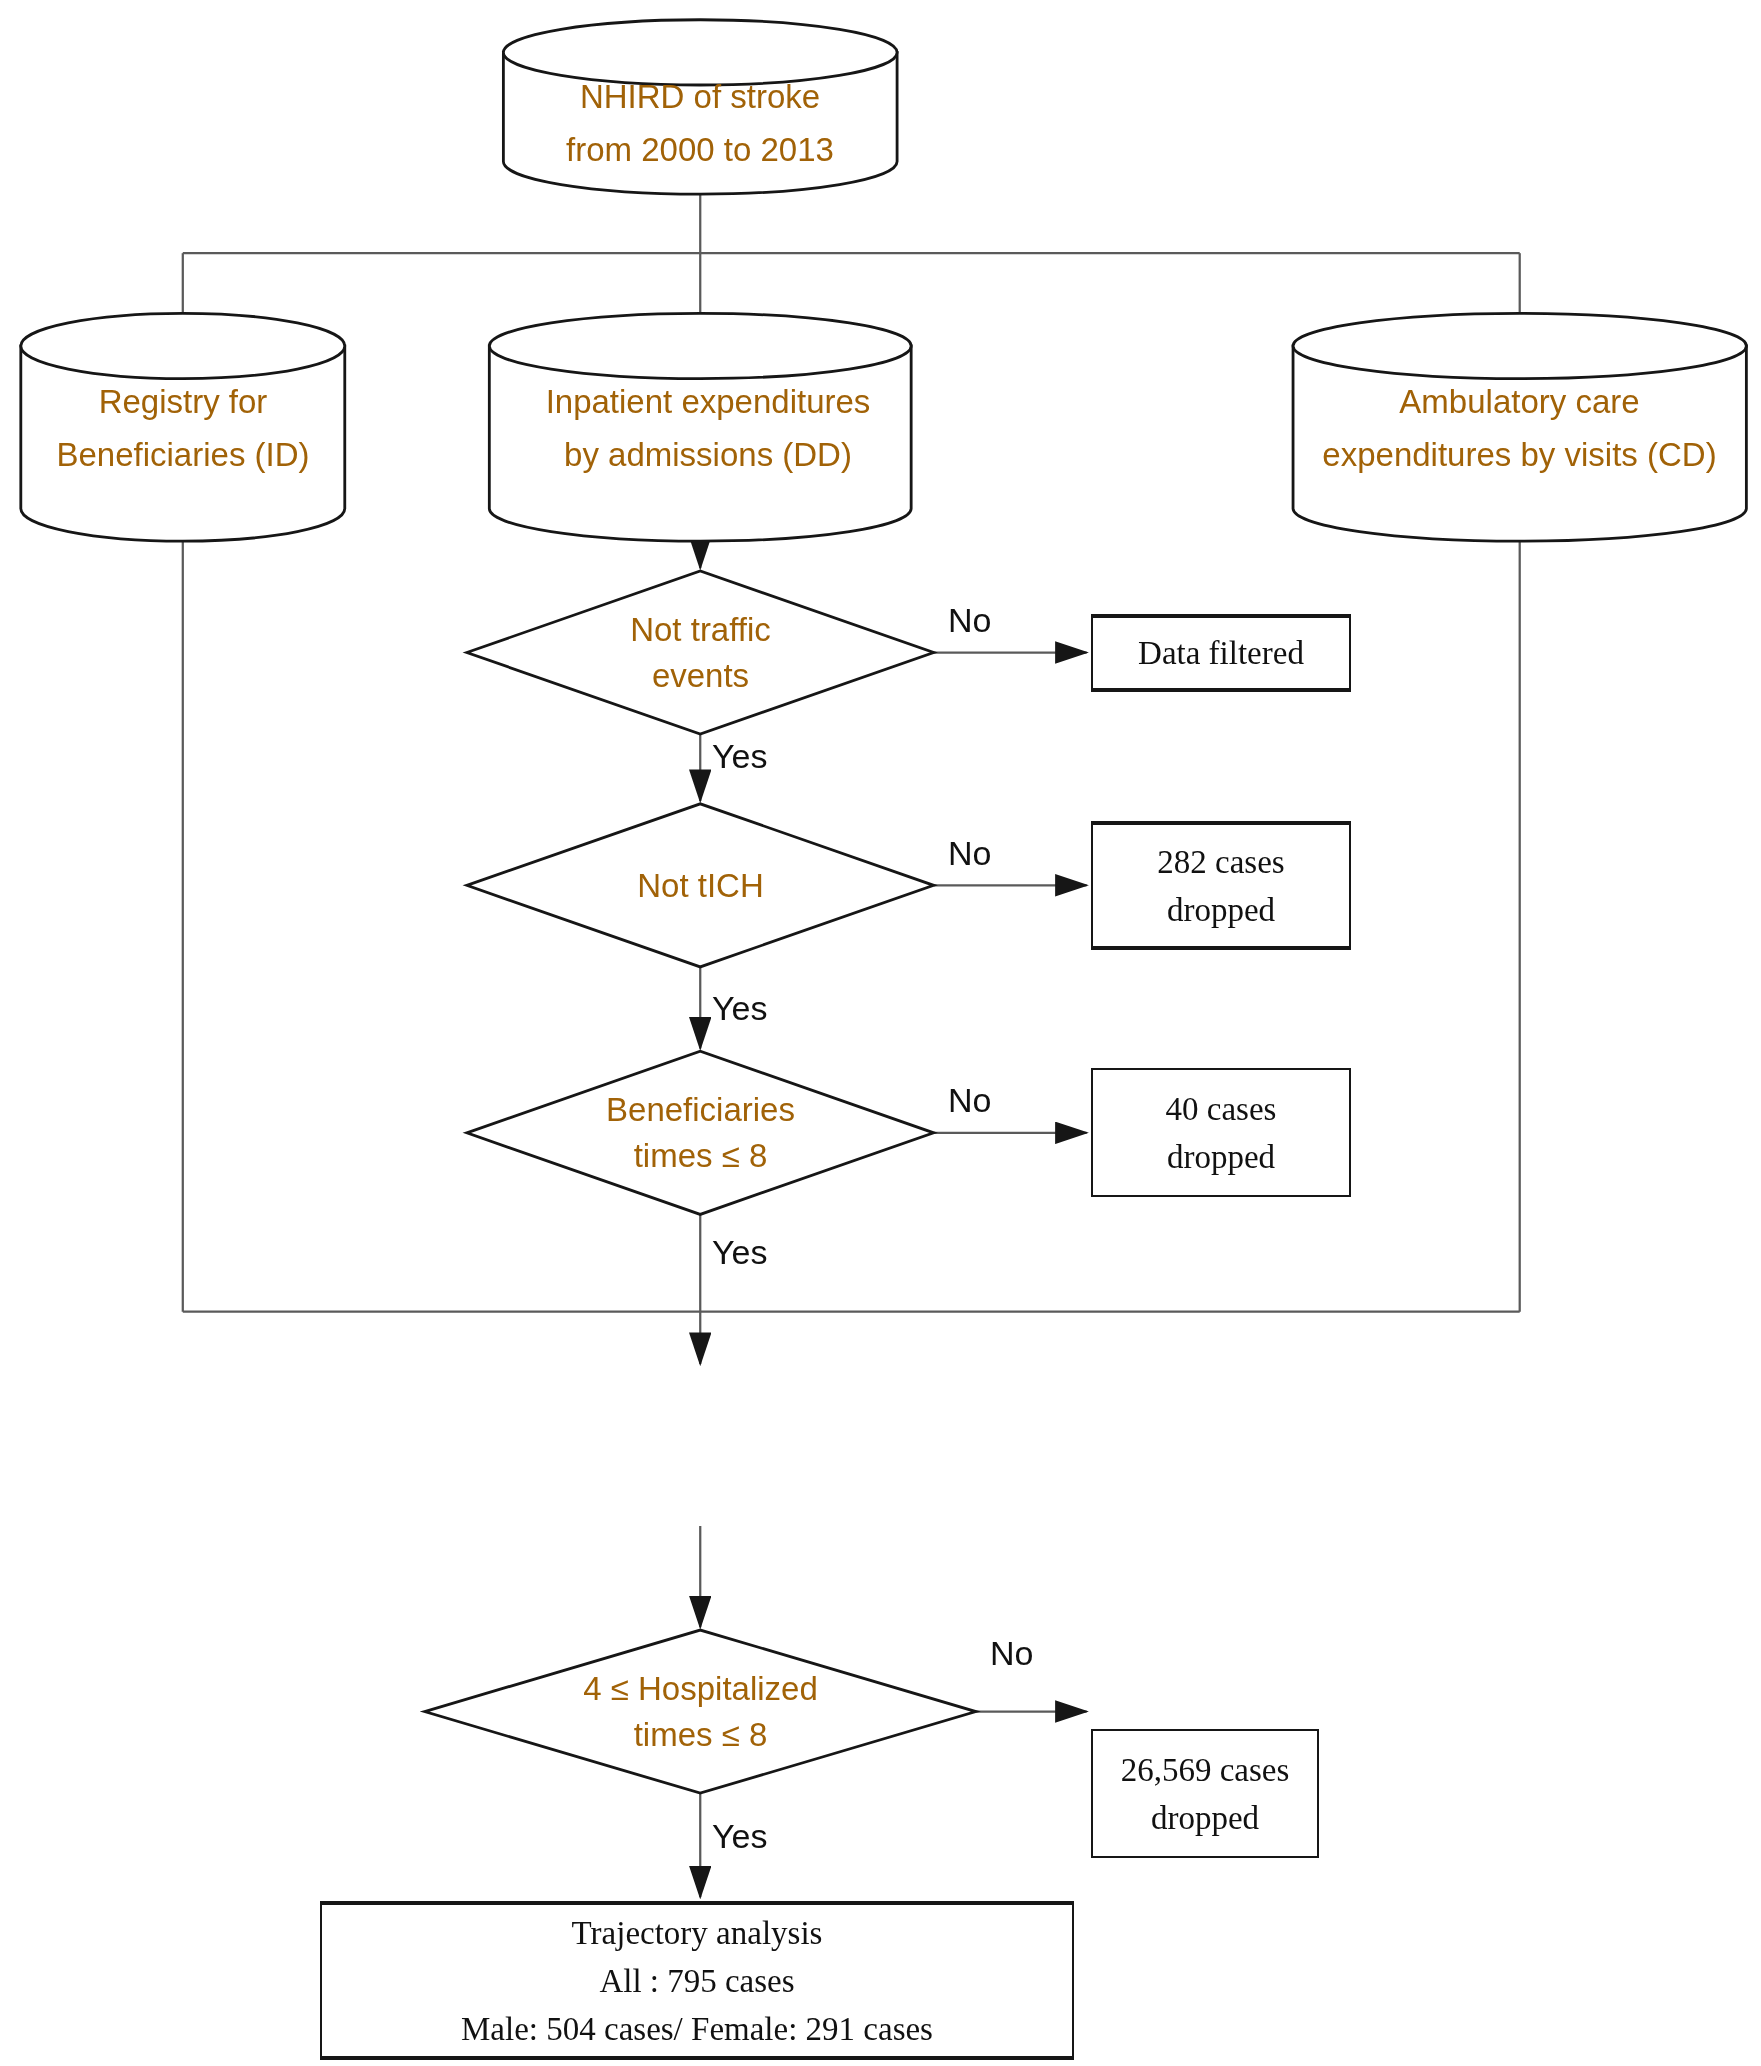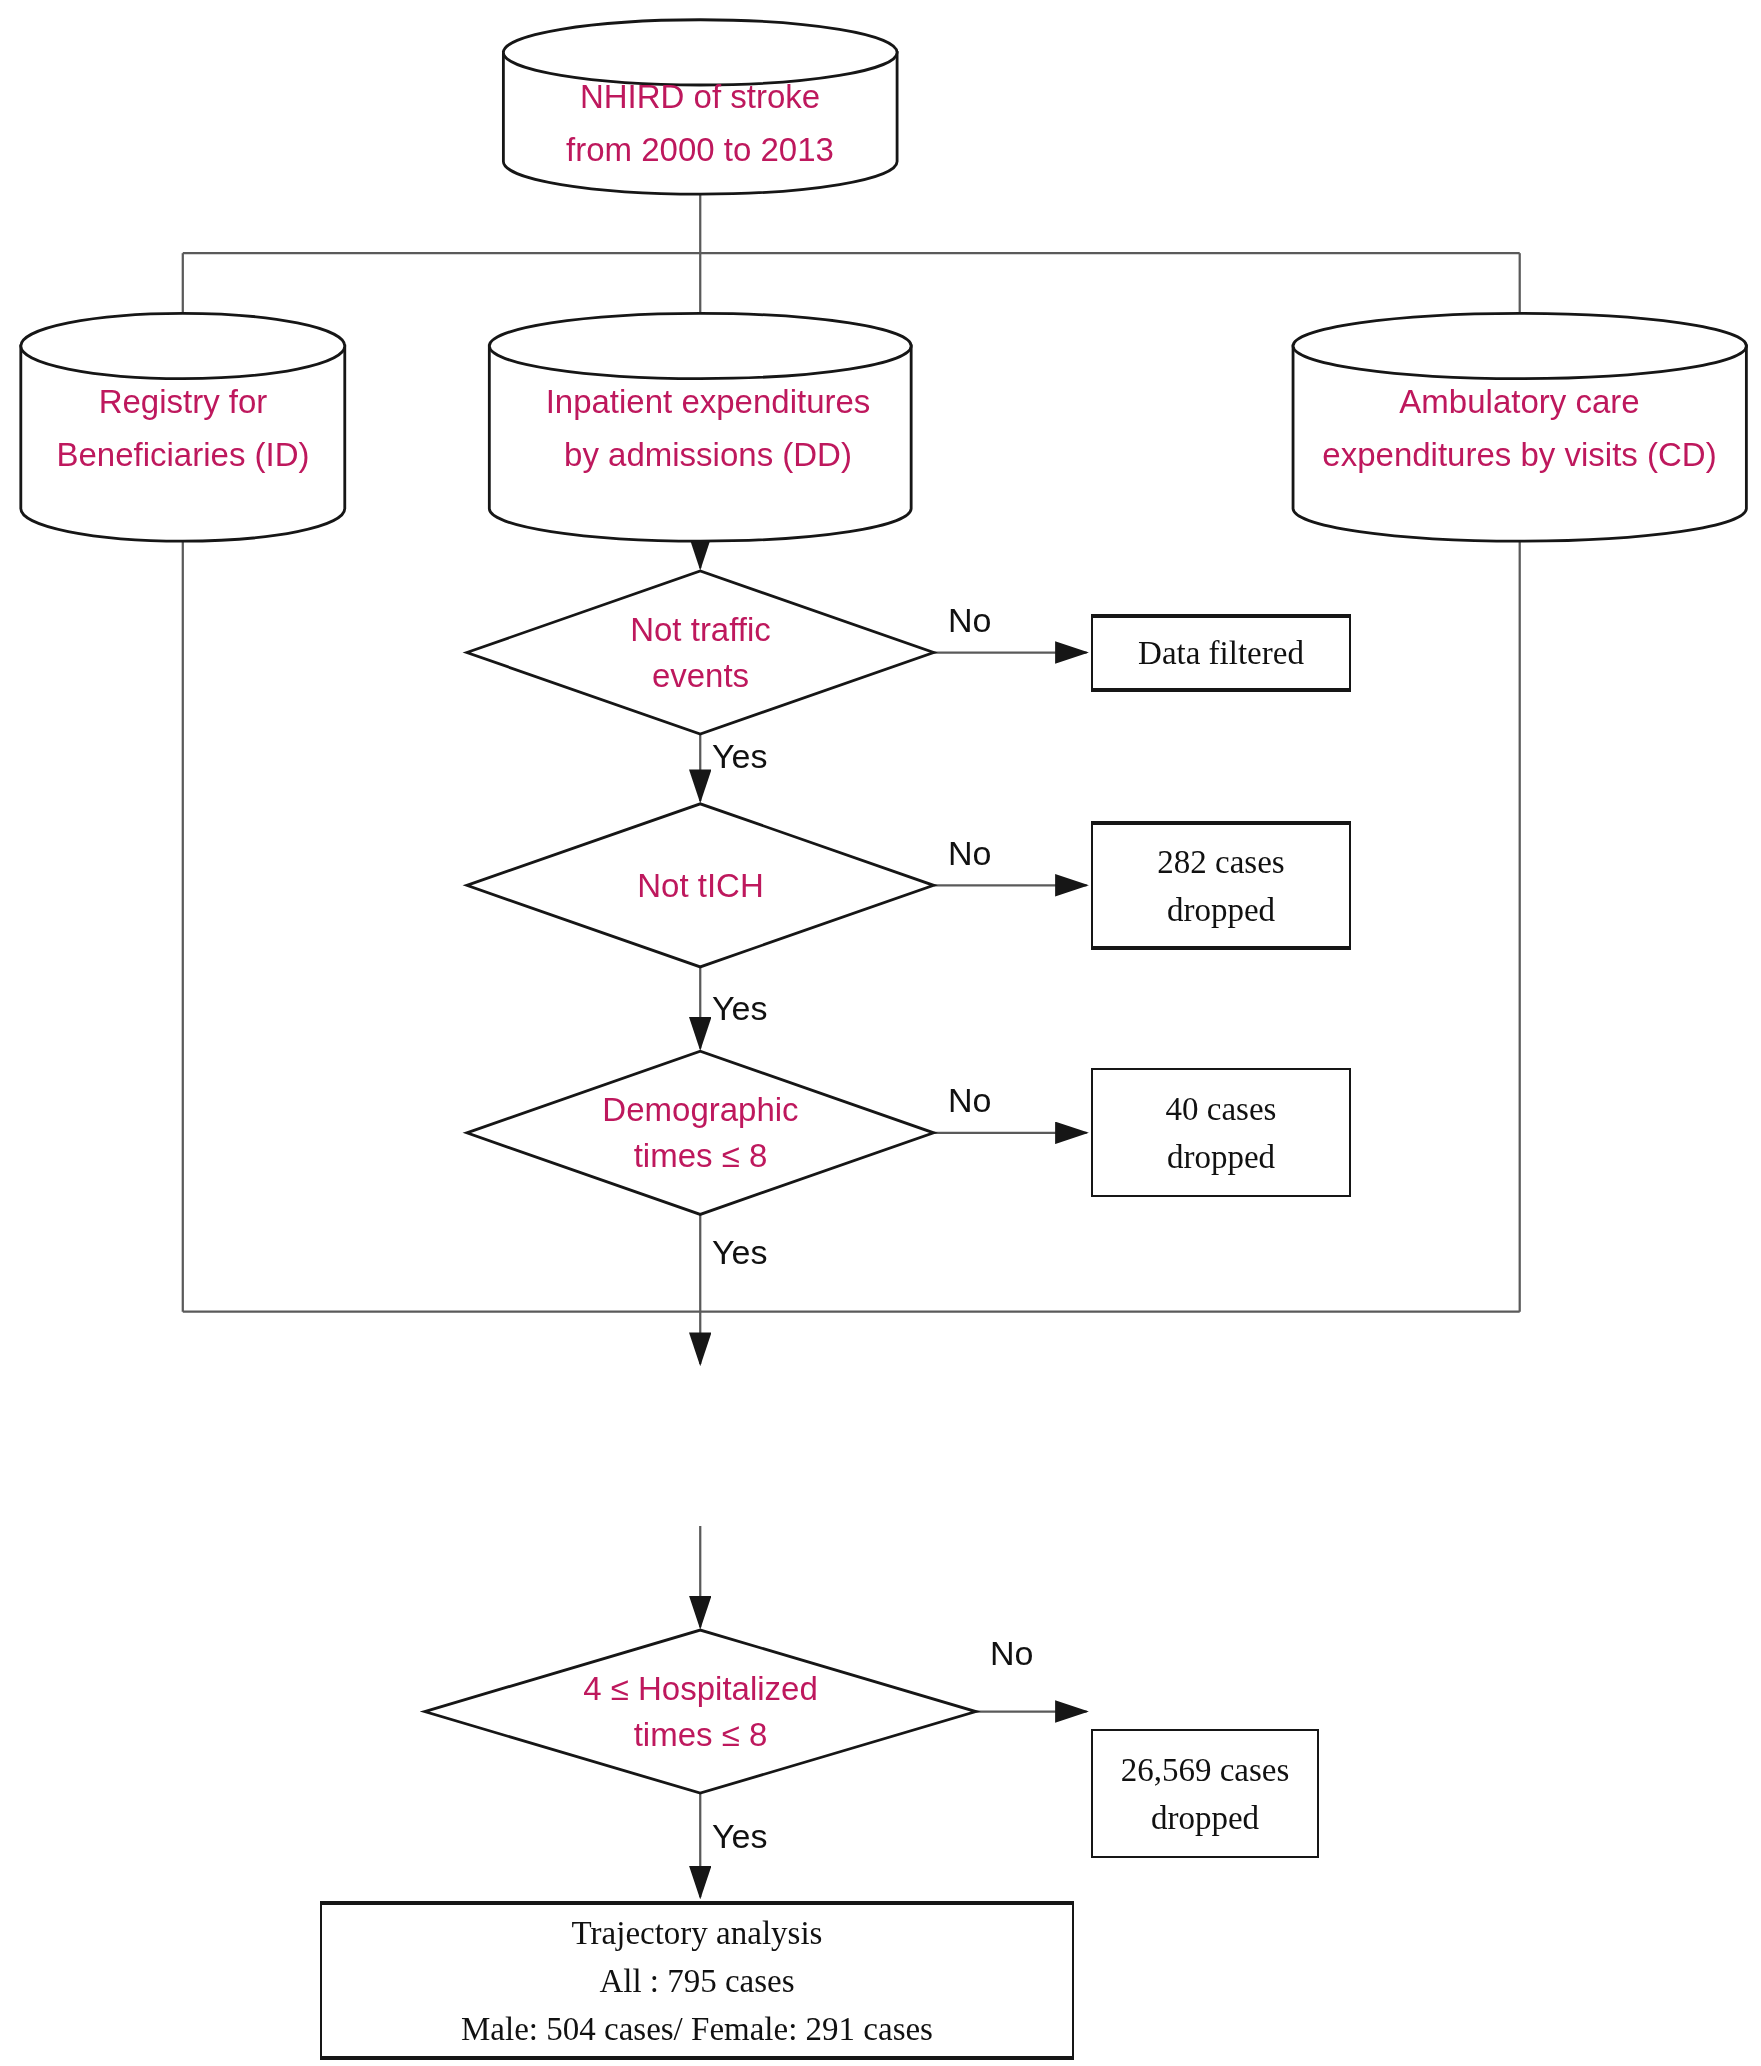--- a/index.html
+++ b/index.html
@@ -14,21 +14,21 @@
   }
   .stage svg.wires { position: absolute; left: 0; top: 0; }
   .txt {
     position: absolute;
     display: flex;
     flex-direction: column;
     align-items: center;
     justify-content: center;
     text-align: center;
     font-size: 33px;
-    color: #be185d;
+    color: #a16207;
     white-space: nowrap;
   }
   .txt span { display: block; }
   .cyl-txt { line-height: 53px; }
   .dia-txt { line-height: 46px; }
   .box {
     position: absolute;
     box-sizing: border-box;
     background: #ffffff;
     border: 2.8px solid #161616;
@@ -130,21 +130,21 @@
   </div>
 
   <div class="txt dia-txt" style="left:467px; top:571px; width:467px; height:163px;">
     <span>Not traffic</span>
     <span>events</span>
   </div>
   <div class="txt dia-txt" style="left:467px; top:804px; width:467px; height:163px;">
     <span>Not tICH</span>
   </div>
   <div class="txt dia-txt" style="left:467px; top:1051px; width:467px; height:163px;">
-    <span>Demographic</span>
+    <span>Beneficiaries</span>
     <span>times ≤ 8</span>
   </div>
   <div class="txt dia-txt" style="left:425px; top:1630px; width:551px; height:163px;">
     <span>4 ≤ Hospitalized</span>
     <span>times ≤ 8</span>
   </div>
 
   <div class="box thick" style="left:1091px; top:614px; width:260px; height:78px;">
     <span>Data filtered</span>
   </div>

